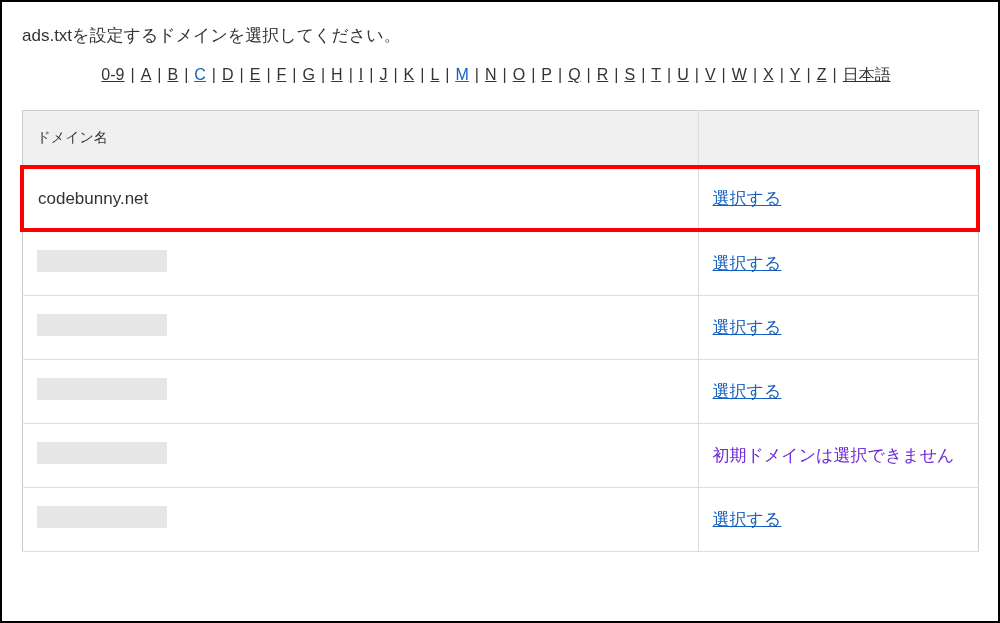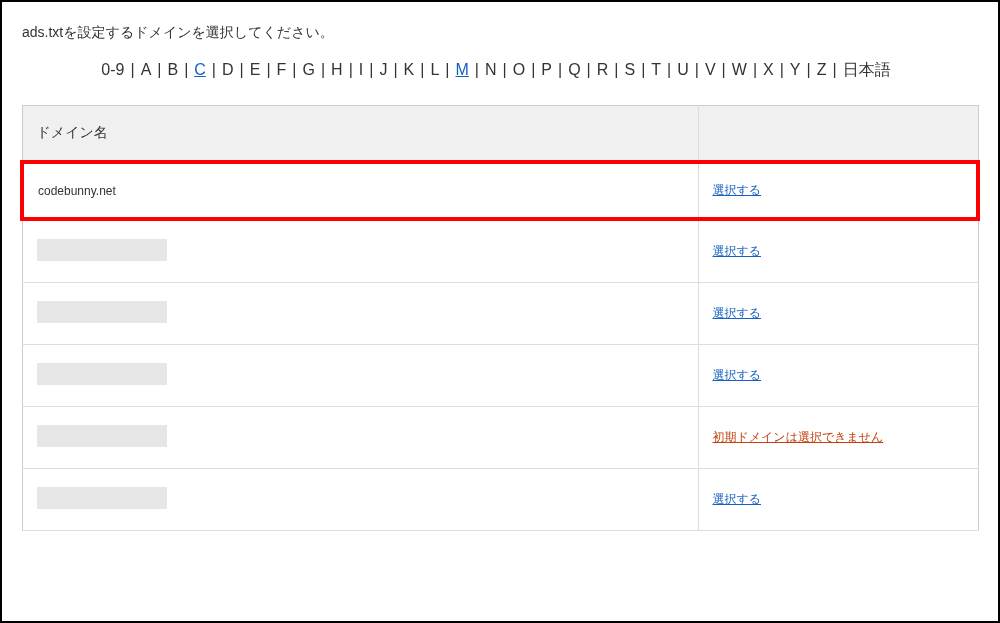--- a/index.html
+++ b/index.html
@@ -22,65 +22,66 @@
     background: #333333;
     border-left: 6px solid #1e5fb3;
     color: #fff;
     font-size: 22px;
     font-weight: bold;
     padding: 14px 18px;
     margin: 6px 6px 0 6px;
   }
   .instruction {
     padding: 22px 20px 18px 20px;
-    font-size: 14px;
+    font-size: 17px;
   }
   .alpha-row {
     text-align: center;
     font-size: 16px;
     padding: 0 20px 24px 12px;
     white-space: nowrap;
+    text-decoration: underline;
   }
   .alpha-row .sep { color: #333; padding: 0 3px; }
   .alpha-row .letter { color: #333; padding: 0 3px; }
   .alpha-row a.letter { color: #1560c0; text-decoration: underline; cursor: pointer; }
   .table-wrap {
     padding: 0 18px;
   }
   table.domain-table {
     width: 100%;
     border-collapse: collapse;
     table-layout: fixed;
     border: 1px solid #ccc;
   }
   table.domain-table th,
   table.domain-table td {
     border-bottom: 1px solid #ddd;
     padding: 18px 14px;
     text-align: left;
     vertical-align: middle;
     font-weight: normal;
-    font-size: 12px;
+    font-size: 17px;
   }
   table.domain-table thead th {
     background: #f0f0f0;
     font-size: 14px;
     color: #333;
   }
   table.domain-table th.col-domain,
   table.domain-table td.col-domain {
     border-right: 1px solid #ddd;
   }
   table.domain-table .col-action { width: 280px; }
   a.select-link {
     color: #1560c0;
     text-decoration: underline;
     cursor: pointer;
   }
-  .disabled-text { color: #c2410c; text-decoration: underline; }
+  .disabled-text { color: #6d28d9; }
   .redacted {
     display: inline-block;
     background: #e6e6e6;
     height: 22px;
     width: 130px;
   }
   tr.highlighted td {
     position: relative;
   }
   tr.highlighted td:first-child::before,

